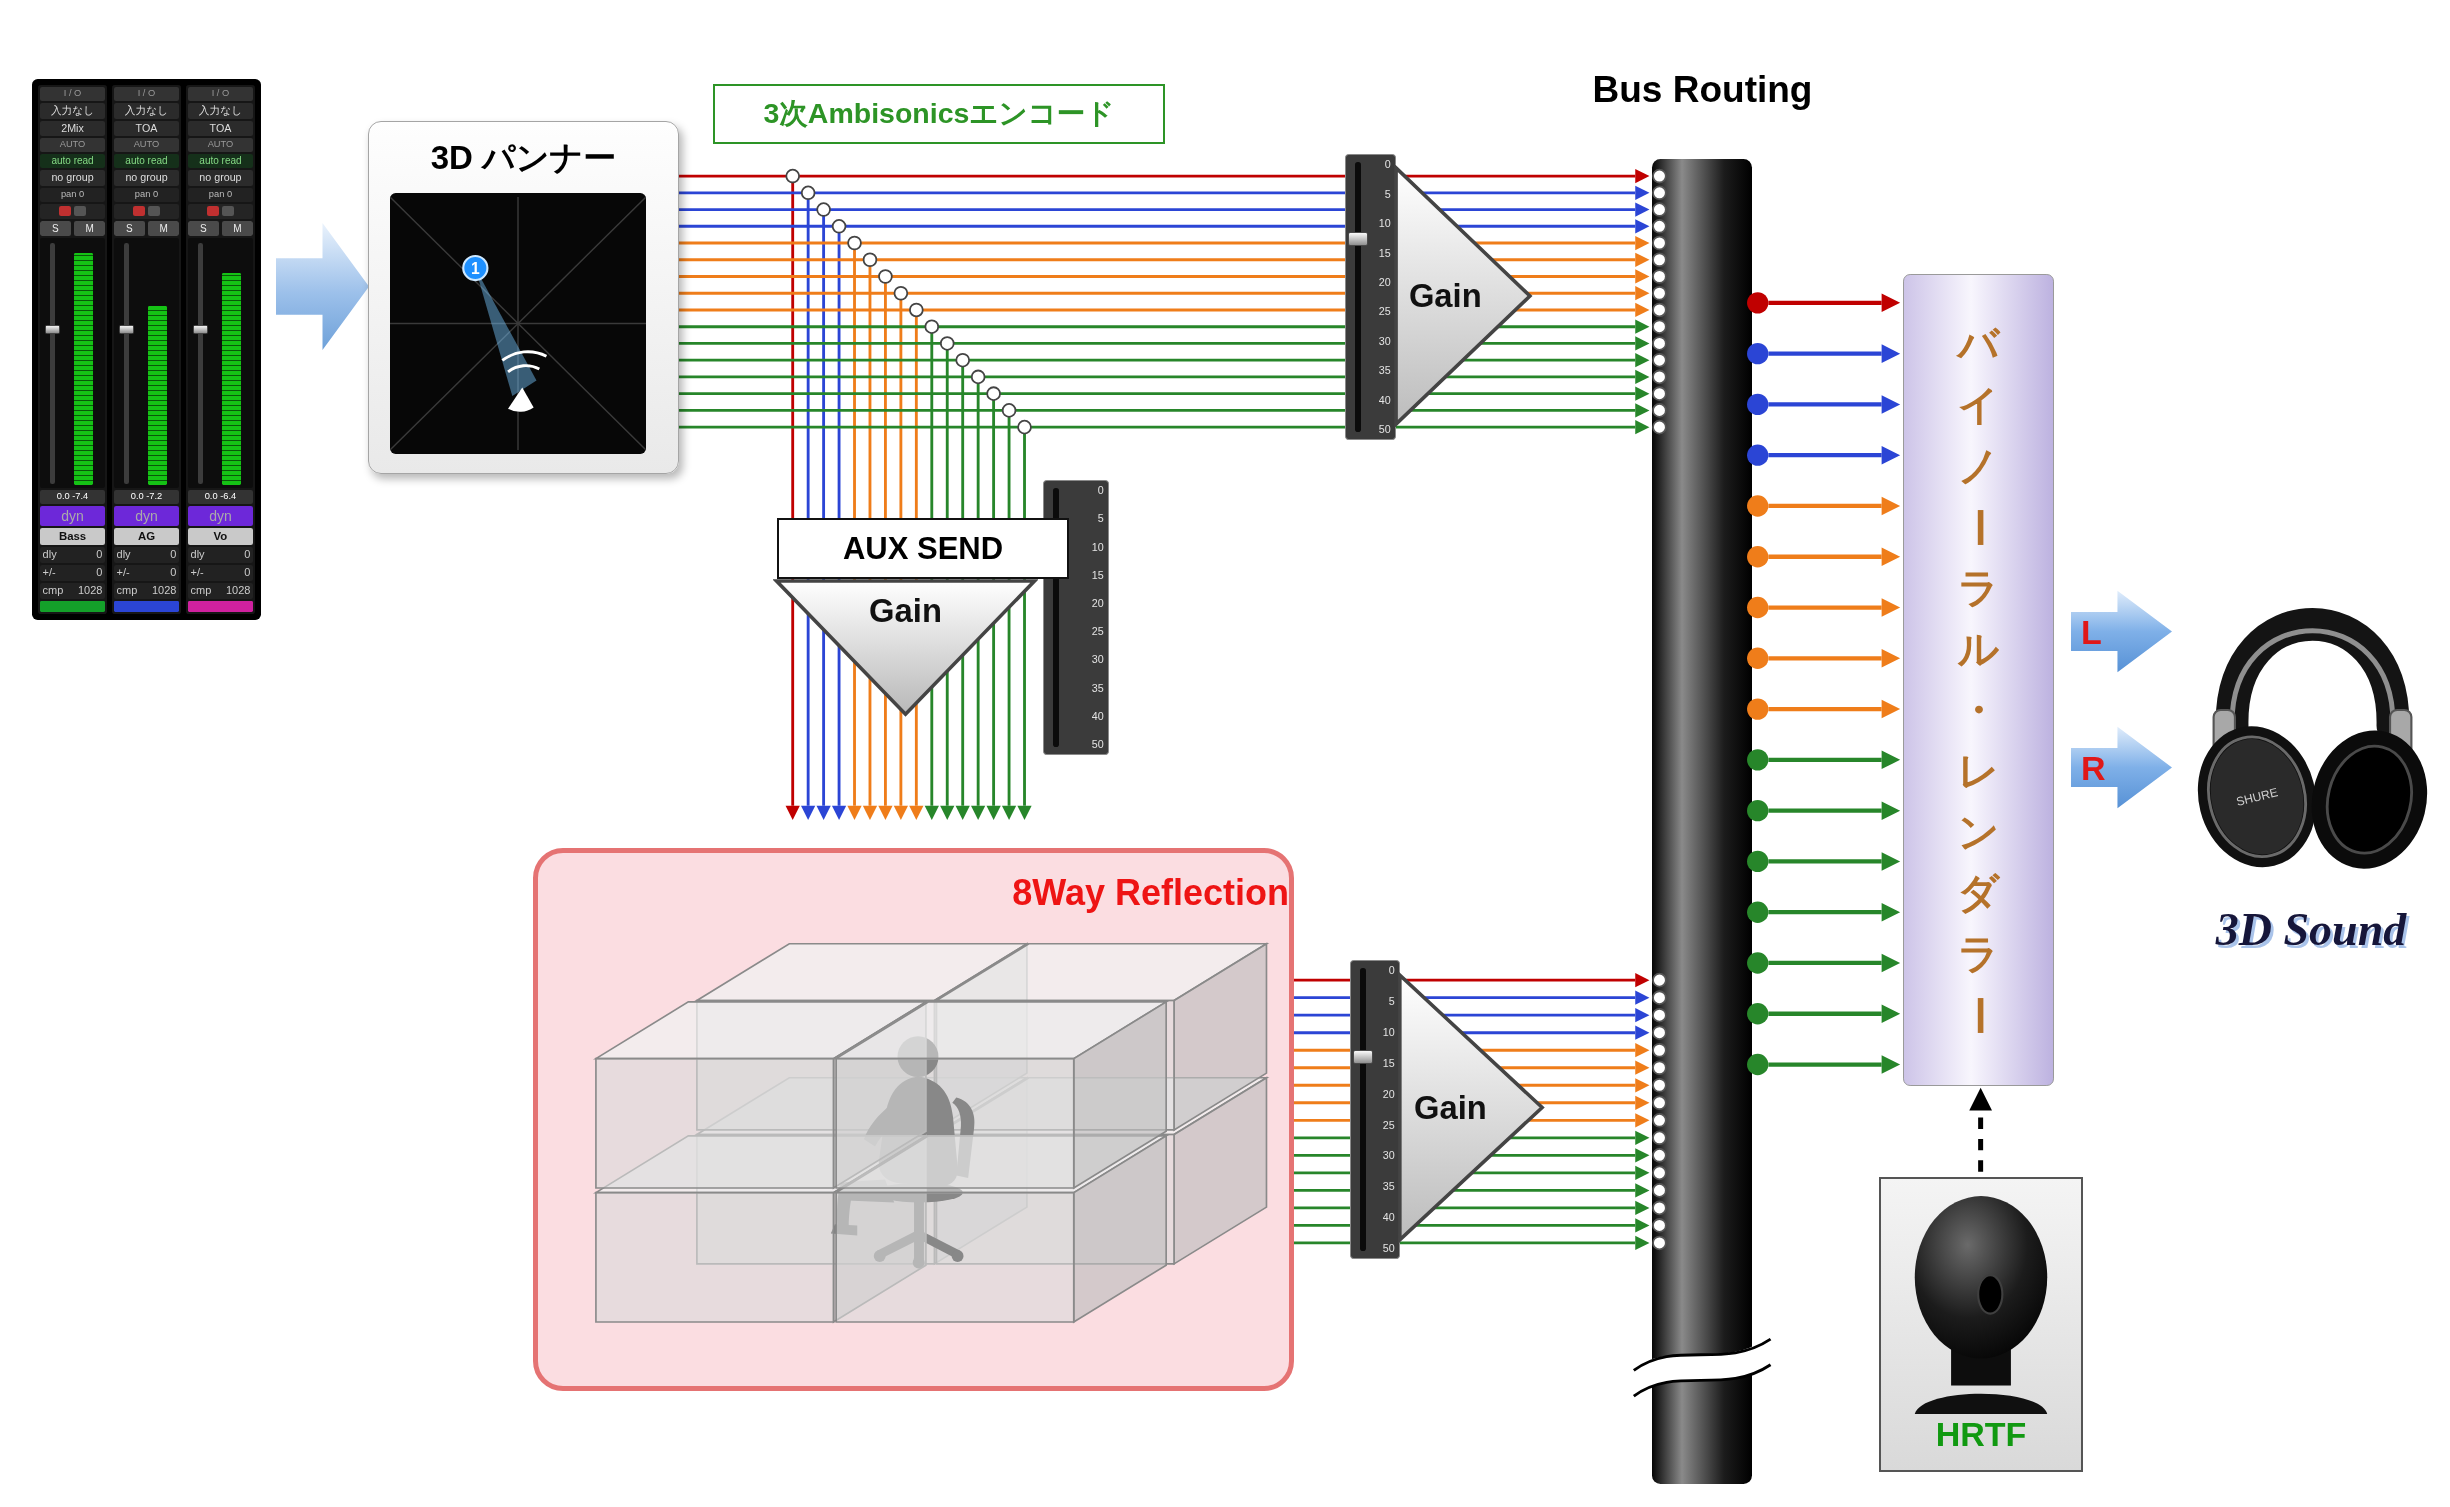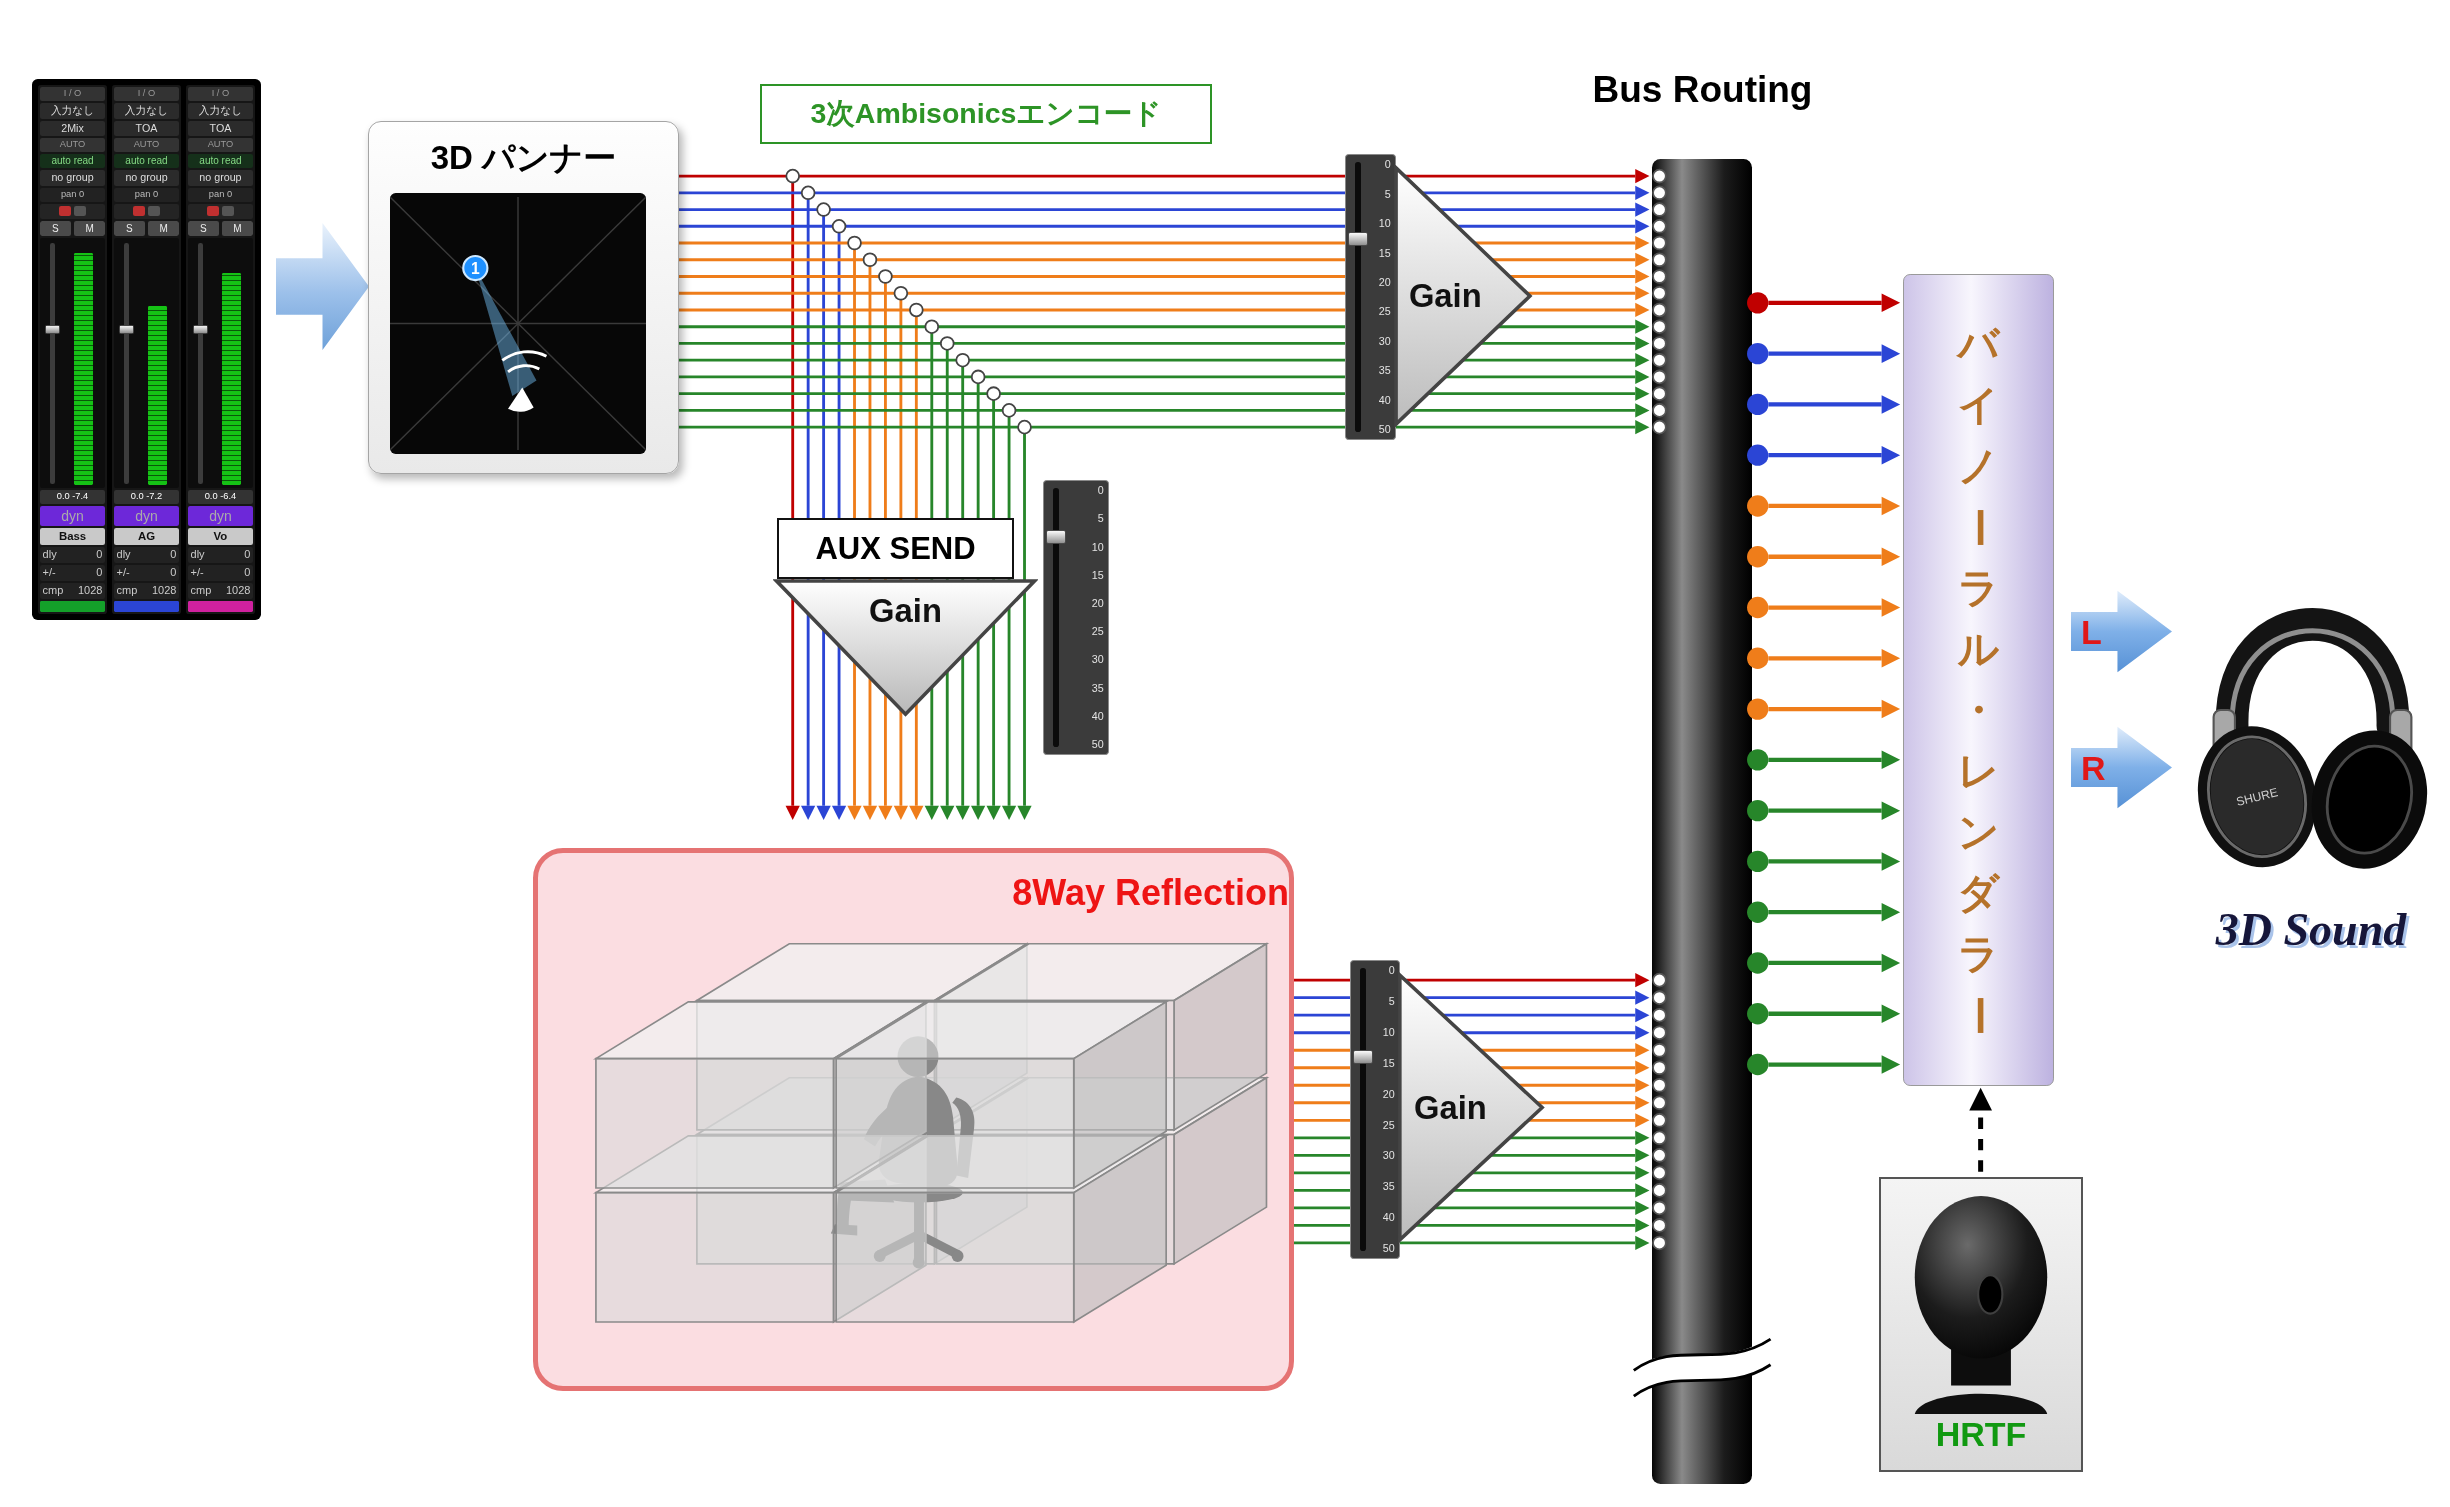--- a/index.html
+++ b/index.html
@@ -31,39 +31,39 @@
   .cstrip{height:10.7px;border-radius:1.4px;}
 
   #source-label{left:32px;top:664px;width:229px;height:66px;border:2.8px solid #000;background:#fff;display:flex;align-items:center;justify-content:center;font-size:31px;font-weight:bold;color:#000;z-index:3;}
   #big-arrow{left:276px;top:211px;width:93px;height:135px;background:linear-gradient(180deg,#eef5fd,#9cc0ea 55%,#6b9fd8);clip-path:polygon(0 29%,50% 29%,50% 3%,100% 50%,50% 97%,50% 71%,0 71%);z-index:3;}
 
   
   #panner-box{left:368px;top:113px;width:311px;height:353px;background:linear-gradient(#fefefe,#e9e9e9);border:1.4px solid #a5a5a5;border-radius:13px;box-shadow:3.6px 5px 8.5px rgba(0,0,0,.28);z-index:3;}
   #panner-title{text-align:center;margin-top:14.2px;font-size:33px;font-weight:bold;color:#000;}
   #panner-screen{position:absolute;left:21.4px;top:71px;width:256px;height:261px;background:#070707;border-radius:5.7px;overflow:hidden;}
 
-  #encode-label{left:760px;top:76px;width:452px;height:60px;border:2.8px solid #2d9426;background:#fff;color:#2d9426;font-size:28.5px;font-weight:bold;display:flex;align-items:center;justify-content:center;z-index:3;}
+  #encode-label{left:713px;top:76px;width:452px;height:60px;border:2.8px solid #2d9426;background:#fff;color:#2d9426;font-size:28.5px;font-weight:bold;display:flex;align-items:center;justify-content:center;z-index:3;}
   #bus-title{left:1546px;top:61px;width:313px;text-align:center;font-size:37px;font-weight:bold;color:#000;z-index:3;}
   #bus-bar{left:1652px;top:151px;width:100px;height:1325px;background:linear-gradient(90deg,#050505,#8a8a8a 30%,#1c1c1c 72%,#000);border-radius:8.5px;z-index:1;}
   #wires{left:0;top:0;width:2450px;height:1507px;z-index:2;pointer-events:none;}
 
   
   .fader{background:#3b3b3b;border:1.4px solid #8a8a8a;border-radius:3.6px;z-index:3;}
   #fader-g1{left:1345px;top:146px;width:51px;height:286px;}
   #fader-aux{left:1043px;top:472px;width:66px;height:275px;}
   #fader-g2{left:1350px;top:952px;width:50px;height:299px;}
   .fslot{position:absolute;left:8.5px;top:7.1px;bottom:7.1px;width:6.4px;background:#0b0b0b;border-radius:2.8px;}
   .fknob2{position:absolute;left:2.1px;width:20px;height:14.2px;background:linear-gradient(#fafafa,#909090);border:0.7px solid #4a4a4a;border-radius:2.1px;}
   .ticks{position:absolute;right:4.3px;top:4.3px;bottom:4.3px;display:flex;flex-direction:column;justify-content:space-between;}
   .ticks span{display:block;font-size:10.7px;color:#e3e3e3;text-align:right;line-height:1;}
   .tri{z-index:3;}
   #aux-tri{left:773px;top:570px;width:265px;height:140px;}
   #tri-g1{left:1393px;top:157px;width:140px;height:262px;}
   #tri-g2{left:1397px;top:964px;width:148px;height:271px;}
-  #aux-box{left:777px;top:510px;width:237px;height:61px;background:#fff;border:2.8px solid #111;display:flex;align-items:center;justify-content:center;font-size:31px;font-weight:bold;color:#000;z-index:4;}
+  #aux-box{left:777px;top:510px;width:292px;height:61px;background:#fff;border:2.8px solid #111;display:flex;align-items:center;justify-content:center;font-size:31px;font-weight:bold;color:#000;z-index:4;}
 
   
   #reflect-box{left:533px;top:840px;width:761px;height:543px;background:#fbdde1;border:5px solid #e57373;border-radius:30px;z-index:3;}
   #reflect-title{text-align:right;margin-top:18.5px;font-size:36px;font-weight:bold;color:#ee1414;}
   #scene{position:absolute;left:17px;top:70px;width:726px;height:460px;}
   #reflect-caption{left:491px;top:1399px;width:840px;text-align:center;font-size:34px;font-weight:bold;color:#ee1414;z-index:3;}
 
   
   #renderer-box{left:1903px;top:266px;width:151px;height:812px;background:linear-gradient(90deg,#cdc4e8,#f8f6fd 45%,#bdb2e0);border:1.4px solid #9a9a9a;border-radius:7.1px;display:flex;align-items:center;justify-content:center;z-index:3;}
   #renderer-label{display:flex;flex-direction:column;align-items:center;color:#b5722a;font-weight:bold;font-size:41px;}

